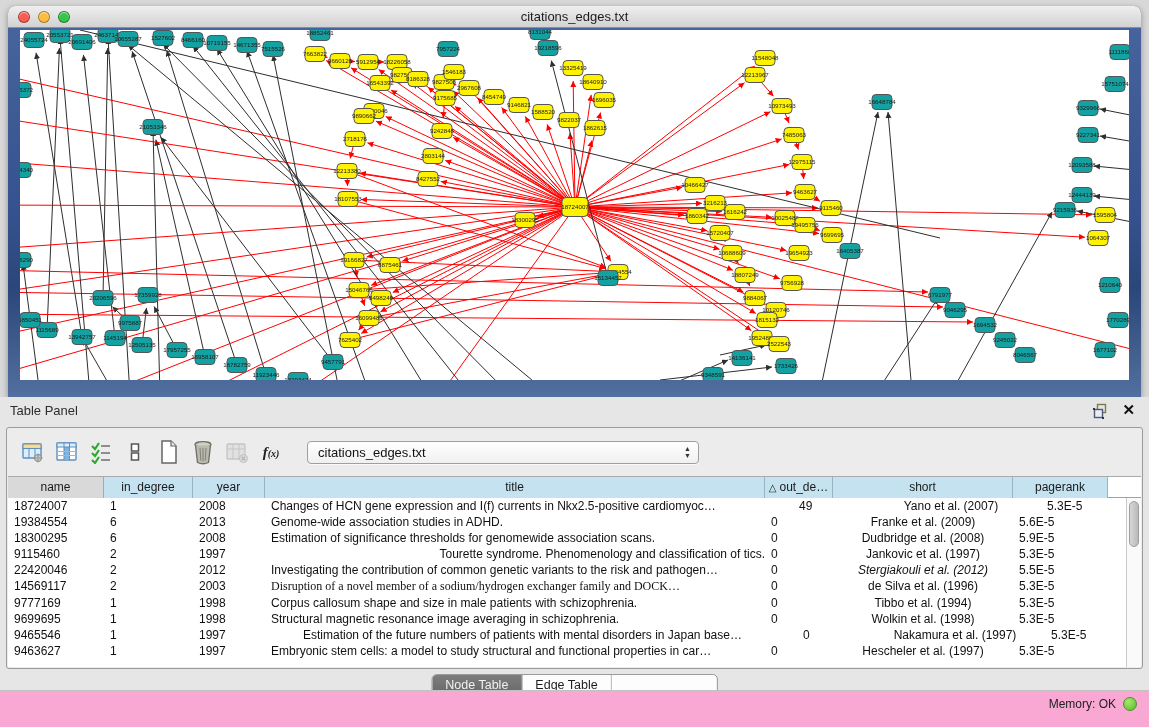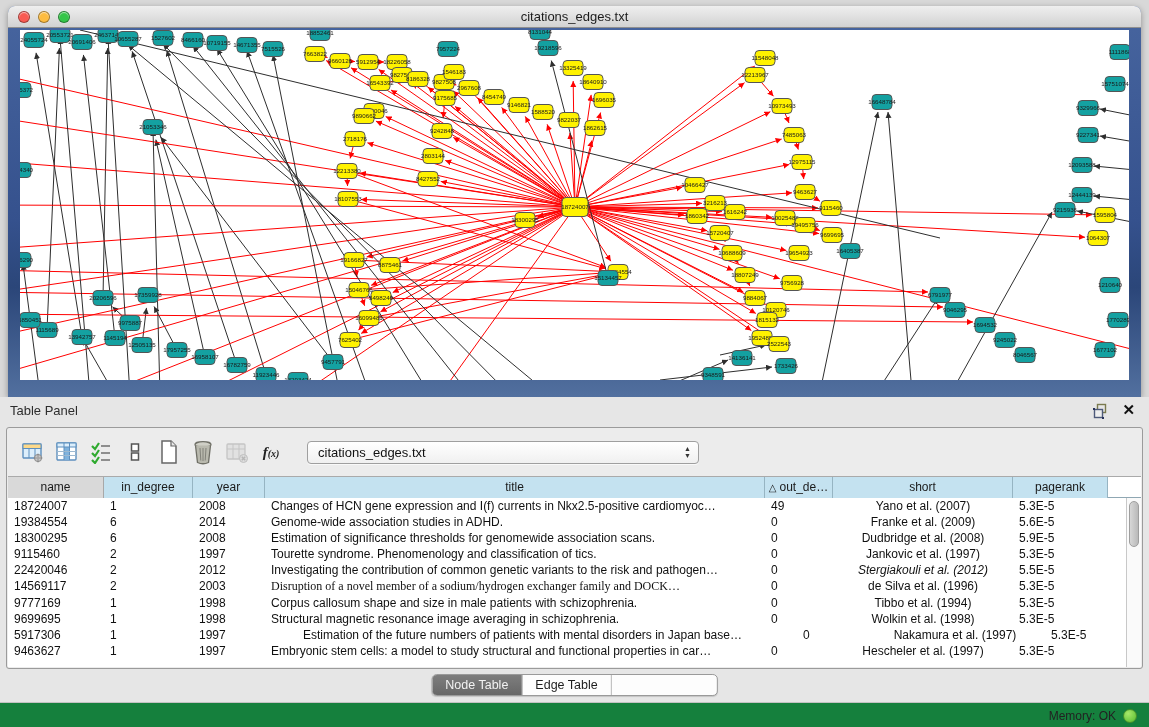--- a/index.html
+++ b/index.html
@@ -53,21 +53,21 @@
   .vscroll { position:absolute; right:0; top:21px; bottom:0; width:15px; background:#fafafa; border-left:1px solid #c8c8c8; }
   .vthumb { position:absolute; left:2px; top:3px; width:10px; height:46px; border-radius:6px;
     background:linear-gradient(90deg,#d7d7d7,#b9b9b9); border:1px solid #9e9e9e; cursor:pointer; }
 
   .seg-tabs { position:absolute; left:50%; top:277px; transform:translateX(-50%); display:flex; height:22px;
     border:1px solid #9a9a9a; border-radius:5px; overflow:hidden; background:#fdfdfd; box-shadow:0 1px 1px rgba(0,0,0,.15); }
   .seg { padding:0 13px; line-height:21px; font-size:12.5px; color:#1d1d1d; border-right:1px solid #b8b8b8; cursor:pointer; }
   .seg:last-child { border-right:none;margin-top:42px; }
   .seg.active { background:linear-gradient(#7e7e7e,#676767); color:#f2f2f2; }
 
-  .status-bar { position:absolute; left:0; bottom:0; width:100%; height:25px; background:#15803d; border-top:1px solid #c2c2c2;margin-top:19px; }
+  .status-bar { position:absolute; left:0; bottom:0; width:100%; height:37px; background:#f9a8d4; border-top:1px solid #c2c2c2;margin-top:19px; }
   .status-right { position:absolute; right:12px; top:0; height:25px; display:flex; align-items:center; gap:7px; }
   .mem-text { font-size:12px; color:#222; }
   .mem-dot { width:14px; height:14px; border-radius:50%; background:radial-gradient(circle at 35% 30%,#a8e86a,#56bb2e); border:1px solid #49912b; }
 </style>
 </head>
 <body>
 
 <div class="net-window">
   <div class="titlebar">
     <div class="lights">
@@ -796,47 +796,47 @@
           <div class="th" style="width: 68px;"><span class="sort">△</span>out_de…</div>
           <div class="th" style="width: 180px;">short</div>
           <div class="th" style="width: 95px;">pagerank</div>
         </div>
       <div class="rows">
           <div class="tr">
             <div class="td" style="width: 96px;">18724007</div>
             <div class="td" style="width: 89px;">1</div>
             <div class="td" style="width: 72px;">2008</div>
             <div class="td" style="width: 500px;">Changes of HCN gene expression and I(f) currents in Nkx2.5-positive cardiomyoc…</div>
-            <div class="td" style="width: 68px;">49</div>
+            <div class="td" style="width: 68px; margin-left: 28px;">49</div>
             <div class="td center" style="width: 180px;">Yano et al. (2007)</div>
             <div class="td" style="width: 95px;">5.3E-5</div>
           </div>
           <div class="tr">
             <div class="td" style="width: 96px;">19384554</div>
             <div class="td" style="width: 89px;">6</div>
-            <div class="td" style="width: 72px;">2014</div>
+            <div class="td" style="width: 72px;">2013</div>
             <div class="td" style="width: 500px;">Genome-wide association studies in ADHD.</div>
             <div class="td" style="width: 68px;">0</div>
             <div class="td center" style="width: 180px;">Franke et al. (2009)</div>
             <div class="td" style="width: 95px;">5.6E-5</div>
           </div>
           <div class="tr">
             <div class="td" style="width: 96px;">18300295</div>
             <div class="td" style="width: 89px;">6</div>
             <div class="td" style="width: 72px;">2008</div>
             <div class="td" style="width: 500px;">Estimation of significance thresholds for genomewide association scans.</div>
             <div class="td" style="width: 68px;">0</div>
             <div class="td center" style="width: 180px;">Dudbridge et al. (2008)</div>
             <div class="td" style="width: 95px;">5.9E-5</div>
           </div>
           <div class="tr">
             <div class="td" style="width: 96px;">9115460</div>
             <div class="td" style="width: 89px;">2</div>
             <div class="td" style="width: 72px;">1997</div>
-            <div class="td" style="width: 500px;">Tourette syndrome. Phenomenology and classification of tics.</div>
+            <div class="td" style="width: 500px; text-align: right;">Tourette syndrome. Phenomenology and classification of tics.</div>
             <div class="td" style="width: 68px;">0</div>
             <div class="td center" style="width: 180px;">Jankovic et al. (1997)</div>
             <div class="td" style="width: 95px;">5.3E-5</div>
           </div>
           <div class="tr">
             <div class="td" style="width: 96px;">22420046</div>
             <div class="td" style="width: 89px;">2</div>
             <div class="td" style="width: 72px;">2012</div>
             <div class="td" style="width: 500px;">Investigating the contribution of common genetic variants to the risk and pathogen…</div>
             <div class="td" style="width: 68px;">0</div>
@@ -864,21 +864,21 @@
           <div class="tr">
             <div class="td" style="width: 96px;">9699695</div>
             <div class="td" style="width: 89px;">1</div>
             <div class="td" style="width: 72px;">1998</div>
             <div class="td" style="width: 500px;">Structural magnetic resonance image averaging in schizophrenia.</div>
             <div class="td" style="width: 68px;">0</div>
             <div class="td center" style="width: 180px;">Wolkin et al. (1998)</div>
             <div class="td" style="width: 95px;">5.3E-5</div>
           </div>
           <div class="tr">
-            <div class="td" style="width: 96px;">5917306</div>
+            <div class="td" style="width: 96px;">9465546</div>
             <div class="td" style="width: 89px;">1</div>
             <div class="td" style="width: 72px;">1997</div>
             <div class="td" style="width: 500px; margin-left: 32px;">Estimation of the future numbers of patients with mental disorders in Japan base…</div>
             <div class="td" style="width: 68px;">0</div>
             <div class="td center" style="width: 180px;">Nakamura et al. (1997)</div>
             <div class="td" style="width: 95px;">5.3E-5</div>
           </div>
           <div class="tr">
             <div class="td" style="width: 96px;">9463627</div>
             <div class="td" style="width: 89px;">1</div>

